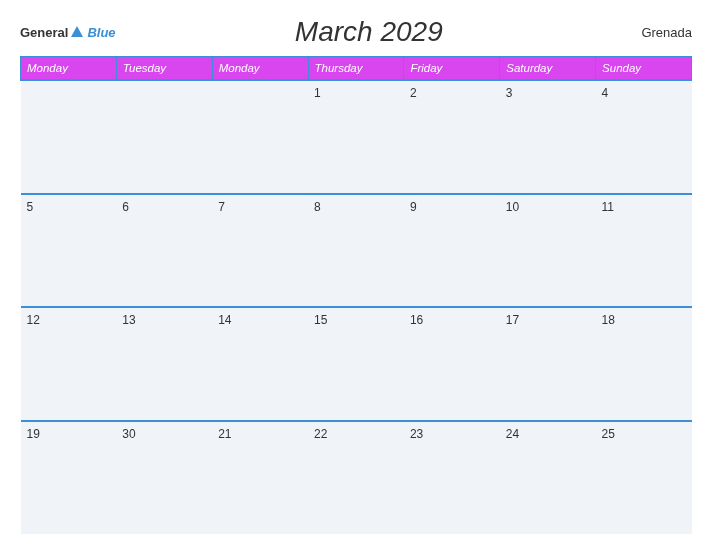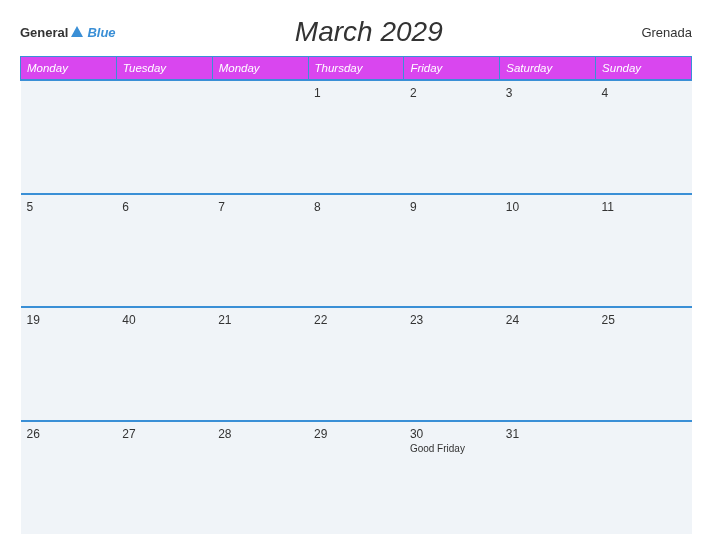--- a/index.html
+++ b/index.html
@@ -185,57 +185,58 @@
         </td>
         <td>
           <div class="day-number">10</div>
         </td>
         <td>
           <div class="day-number">11</div>
         </td>
       </tr>
       <tr>
         <td>
+          <div class="day-number">12</div>
+        </td>
+        <td>
+          <div class="day-number">13</div>
+        </td>
+        <td>
+          <div class="day-number">14</div>
+        </td>
+        <td>
+          <div class="day-number">15</div>
+        </td>
+        <td>
+          <div class="day-number">16</div>
+        </td>
+        <td>
+          <div class="day-number">17</div>
+        </td>
+        <td>
+          <div class="day-number">18</div>
+        </td>
+      </tr>
+      <tr>
+        <td>
           <div class="day-number">19</div>
         </td>
         <td>
-          <div class="day-number">40</div>
+          <div class="day-number">30</div>
         </td>
         <td>
           <div class="day-number">21</div>
         </td>
         <td>
           <div class="day-number">22</div>
         </td>
         <td>
           <div class="day-number">23</div>
         </td>
         <td>
           <div class="day-number">24</div>
         </td>
         <td>
           <div class="day-number">25</div>
         </td>
-      </tr>
-      <tr>
-        <td>
-          <div class="day-number">26</div>
-        </td>
-        <td>
-          <div class="day-number">27</div>
-        </td>
-        <td>
-          <div class="day-number">28</div>
-        </td>
-        <td>
-          <div class="day-number">29</div>
-        </td>
-        <td>
-          <div class="day-number">30</div>
-          <div class="day-event">Good Friday</div>
-        </td>
-        <td>
-          <div class="day-number">31</div>
-        </td>
-        <td class="empty-cell"></td>
       </tr>
     </tbody>
 </table>
 
 </body></html>

